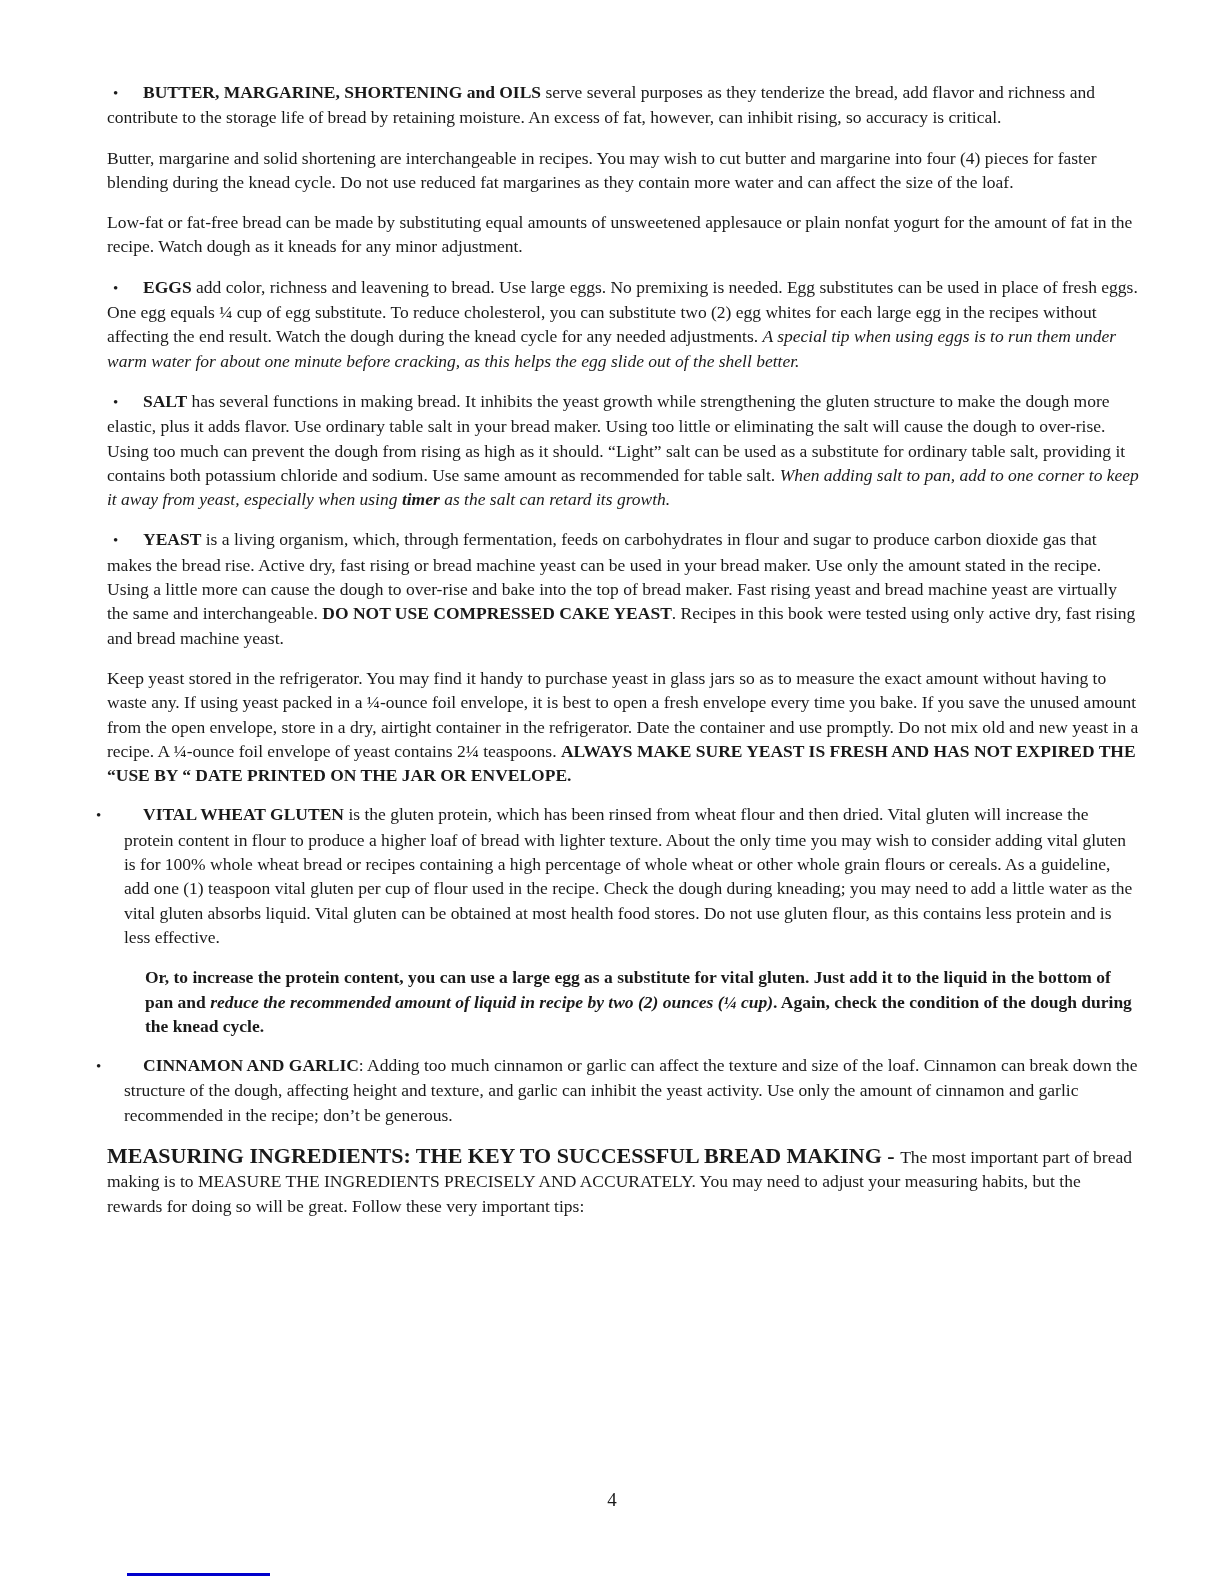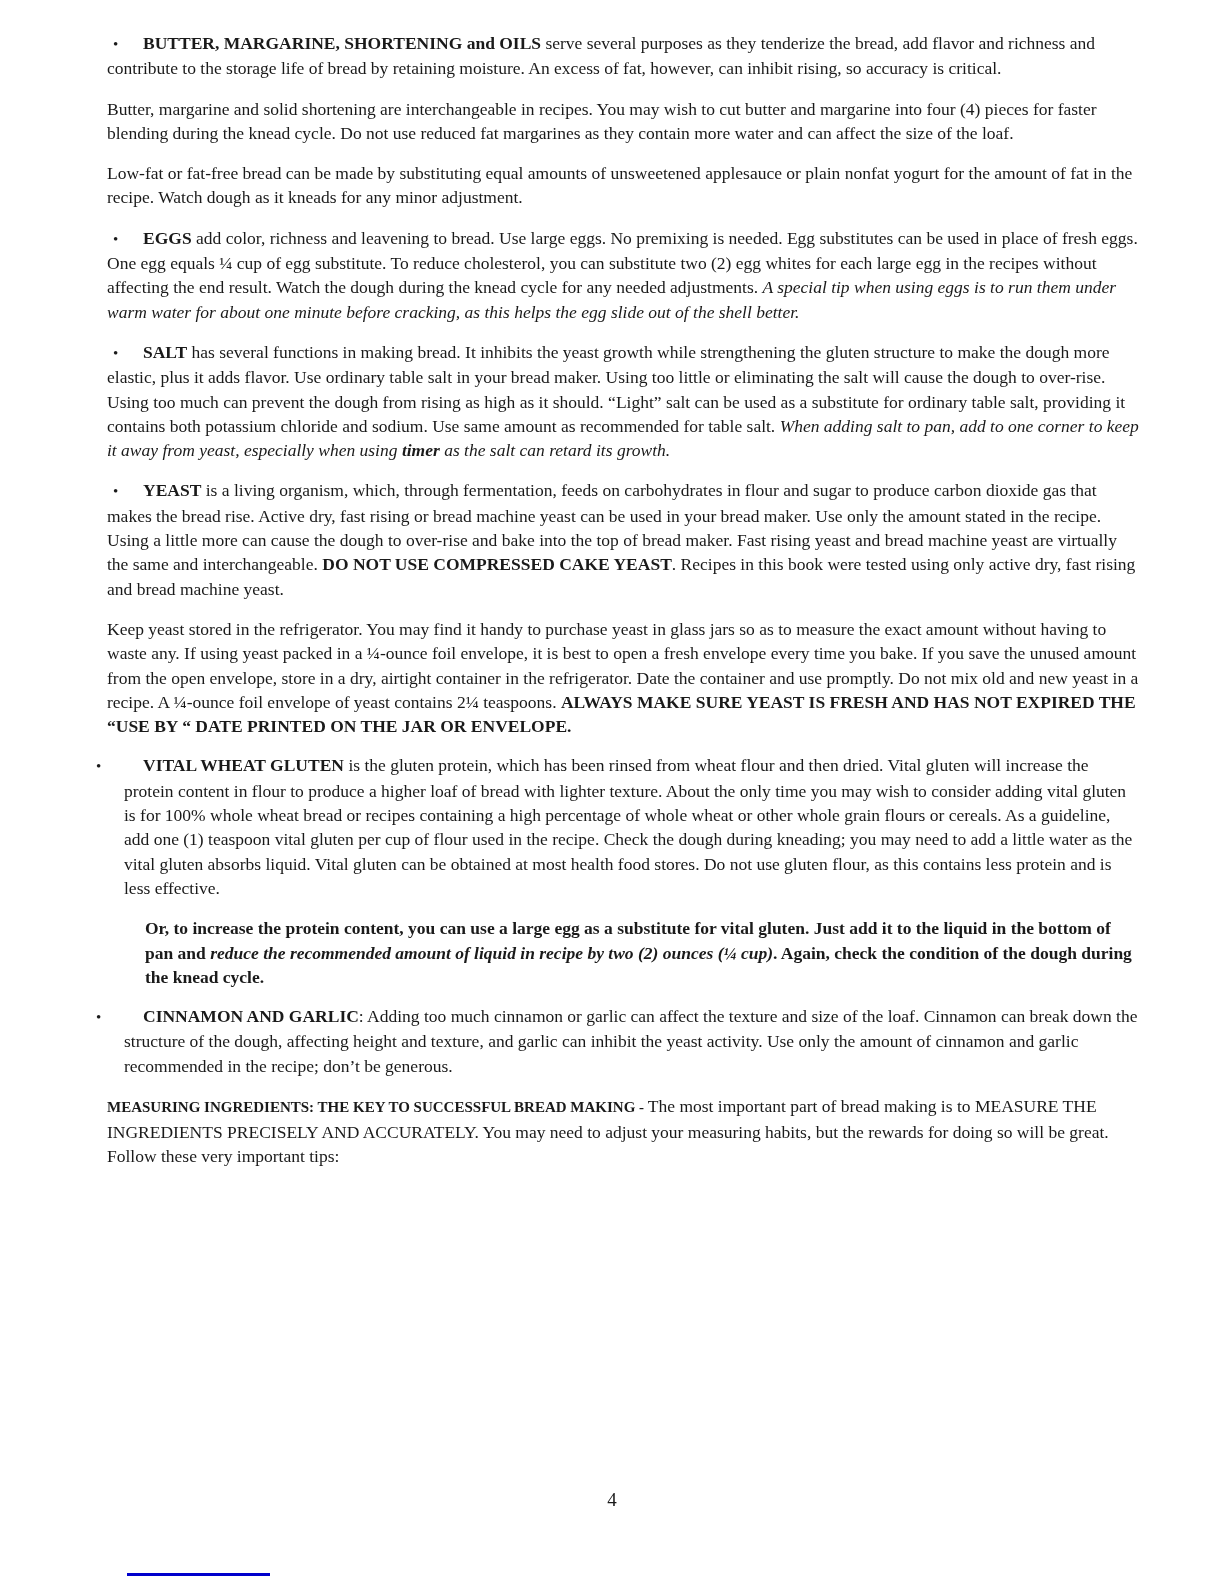--- a/index.html
+++ b/index.html
@@ -1,20 +1,20 @@
 <!DOCTYPE html>
 <html><head>
 <meta charset="utf-8">
 <style>
   html,body { margin:0; padding:0; background:#ffffff; }
   .page {
     position:relative;
     width:1224px; height:1584px;
     box-sizing:border-box;
-    padding:31px 84px 0 107px;
+    padding:80px 84px 0 107px;
     background:#ffffff;
     font-family:"Liberation Serif", serif;
     font-size:17.5px;
     line-height:24.3px;
     color:#1a1a1a;
     overflow:hidden;
   }
   p { margin:16px 0 0 0; }
   p.first { margin-top:0; }
   
@@ -27,21 +27,21 @@
   
   .li-b { margin-left:17px; text-indent:-17px;margin-top:15px; }
   
   .ind { margin-left:38px;font-weight:bold; }
   
   .li-s { margin-left:38px; margin-top:0; }
   .li-s .mk { width:26px; padding-left:4px; }
   b { font-weight:bold; }
   i { font-style:italic; }
   b.it { font-style:italic; }
-  .hd { font-size:15px; line-height:25px; font-weight:bold;text-align:right; }
+  .hd { font-size:22px; line-height:25px; font-weight:bold;text-align:right; }
   .pagenum {
     position:absolute; top:1488px; left:0; right:0;
     text-align:center; font-size:19px; line-height:24px;
   }
   .footer-rule {
     position:absolute; top:1573px; left:127px;
     width:143px; height:3px;
   }
 </style>
 </head>

